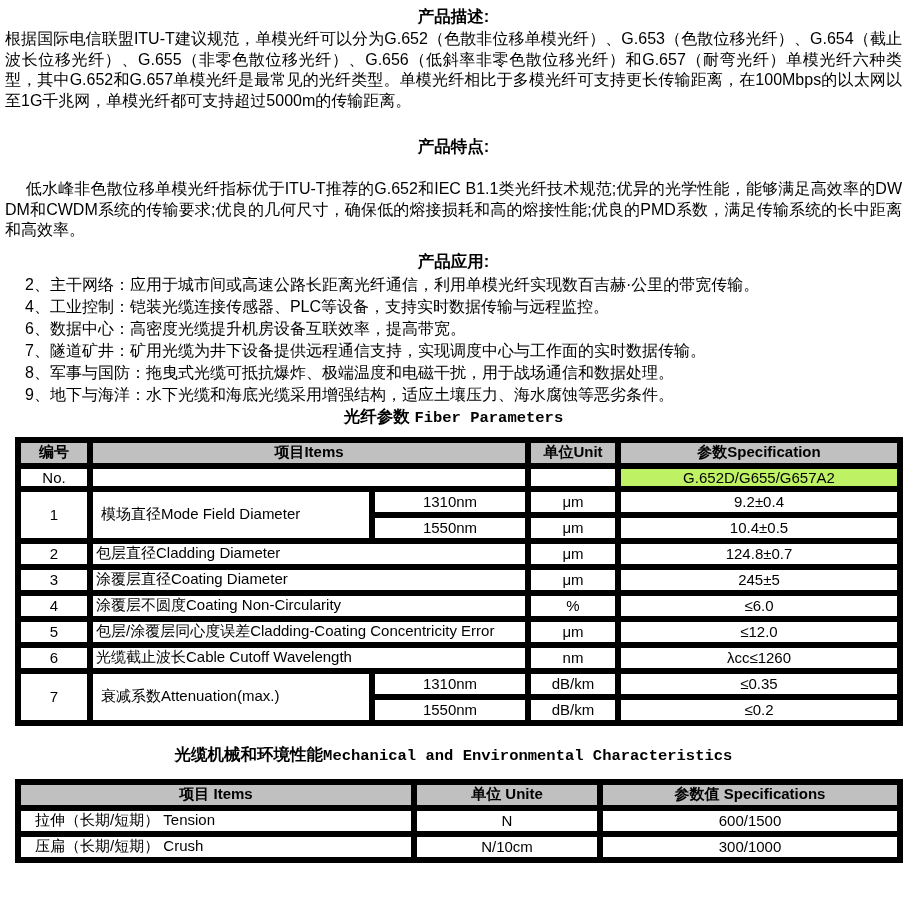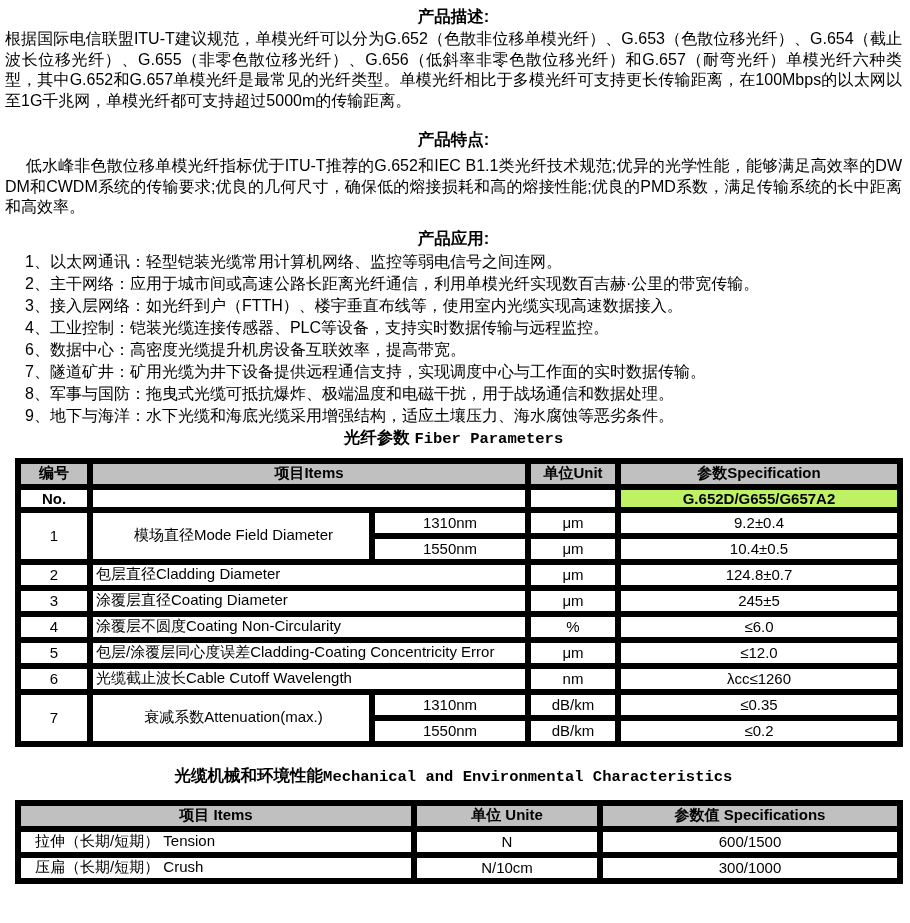--- a/index.html
+++ b/index.html
@@ -37,41 +37,39 @@
   }
   table.spec td, table.spec th {
     border:6px solid #000000; font-size:15px; font-weight:normal;
     padding:0 3px; height:20px; overflow:hidden; white-space:nowrap;
   }
   table.spec th { background:#c0c0c0; font-weight:bold; text-align:center; }
   .c { text-align:center; }
   .l { text-align:left; }
   .bold { font-weight:bold; }
   .graybg { background:#bef264; }
-  .item-pad { padding-left:8px !important;text-align:center; }
+  .item-pad { padding-left:8px !important; }
   .mech td.l { padding-left:14px; }
 
-  #t1 .subhead td { height:17px;font-weight:bold; }
+  #t1 .subhead td { height:17px; }
 </style>
 </head>
 <body>
 
 <div class="page">
 
   <div class="sec-heading">产品描述:</div>
   <p class="para">根据国际电信联盟ITU-T建议规范，单模光纤可以分为G.652（色散非位移单模光纤）、G.653（色散位移光纤）、G.654（截止波长位移光纤）、G.655（非零色散位移光纤）、G.656（低斜率非零色散位移光纤）和G.657（耐弯光纤）单模光纤六种类型，其中G.652和G.657单模光纤是最常见的光纤类型。单模光纤相比于多模光纤可支持更长传输距离，在100Mbps的以太网以至1G千兆网，单模光纤都可支持超过5000m的传输距离。</p>
 
-  <div class="sec-heading" style="margin-top:18px;">产品特点:</div>
-  <p class="para indent-15" style="margin-top:6px;">低水峰非色散位移单模光纤指标优于ITU-T推荐的G.652和IEC B1.1类光纤技术规范;优异的光学性能，能够满足高效率的DWDM和CWDM系统的传输要求;优良的几何尺寸，确保低的熔接损耗和高的熔接性能;优良的PMD系数，满足传输系统的长中距离和高效率。</p>
+  <div class="sec-heading" style="margin-top:25px;">产品特点:</div>
+  <p class="para indent-15" style="margin-top:22px;">低水峰非色散位移单模光纤指标优于ITU-T推荐的G.652和IEC B1.1类光纤技术规范;优异的光学性能，能够满足高效率的DWDM和CWDM系统的传输要求;优良的几何尺寸，确保低的熔接损耗和高的熔接性能;优良的PMD系数，满足传输系统的长中距离和高效率。</p>
 
   <div class="sec-heading" style="margin-top:10px;">产品应用:</div>
   <ul class="app-list">
-    <li>1、以太网通讯：轻型铠装光缆常用计算机网络、监控等弱电信号之间连网。</li>
     <li>2、主干网络：应用于城市间或高速公路长距离光纤通信，利用单模光纤实现数百吉赫·公里的带宽传输。</li>
-    <li>3、接入层网络：如光纤到户（FTTH）、楼宇垂直布线等，使用室内光缆实现高速数据接入。</li>
     <li>4、工业控制：铠装光缆连接传感器、PLC等设备，支持实时数据传输与远程监控。</li>
     <li>6、数据中心：高密度光缆提升机房设备互联效率，提高带宽。</li>
     <li>7、隧道矿井：矿用光缆为井下设备提供远程通信支持，实现调度中心与工作面的实时数据传输。</li>
     <li>8、军事与国防：拖曳式光缆可抵抗爆炸、极端温度和电磁干扰，用于战场通信和数据处理。</li>
     <li>9、地下与海洋：水下光缆和海底光缆采用增强结构，适应土壤压力、海水腐蚀等恶劣条件。</li>
   </ul>
 
   <div class="sec-heading table-heading">
     <span>光纤参数</span>
     <span class="mono-en">Fiber Parameters</span>

